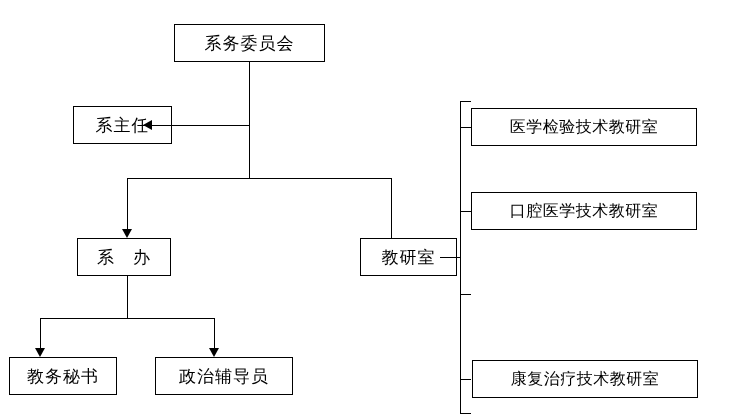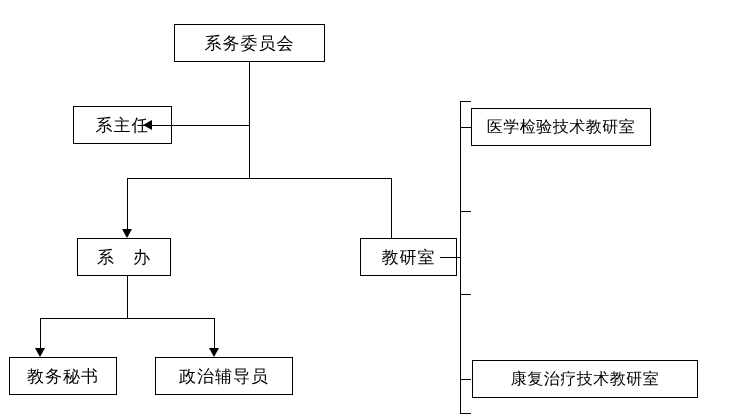--- a/index.html
+++ b/index.html
@@ -66,22 +66,23 @@
   <div class="node" style="left:41px; top:106px; width:99px; height:38px;margin-left:32px;">系主任</div>
 
   <div class="node" style="left:77px; top:238px; width:94px; height:38px;">系　办</div>
 
   <div class="node" style="left:343px; top:238px; width:97px; height:38px;margin-left:17px;">教研室</div>
 
   <div class="node" style="left:9px; top:357px; width:108px; height:38px;">教务秘书</div>
 
   <div class="node" style="left:155px; top:357px; width:138px; height:38px;">政治辅导员</div>
 
-  <div class="node dept" style="left:471px; top:108px; width:180px; height:38px;">医学检验技术教研室</div>
+  <div class="node dept" style="left:471px; top:108px; width:226px; height:38px;">医学检验技术教研室</div>
 
+  <div class="node dept" style="left:471px; top:192px; width:226px; height:38px;">口腔医学技术教研室</div>
 
 
   <div class="node dept" style="left:460px; top:360px; width:226px; height:38px;margin-left:12px;">康复治疗技术教研室</div>
 
   <div class="line v" style="left:249px; top:62px; height:116px;"></div>
 
   <div class="line h" style="left:152px; top:125px; width:98px;"></div>
   <div class="arrow-left" style="left:143px; top:120px;"></div>
 
   <div class="line h" style="left:127px; top:178px; width:265px;"></div>

